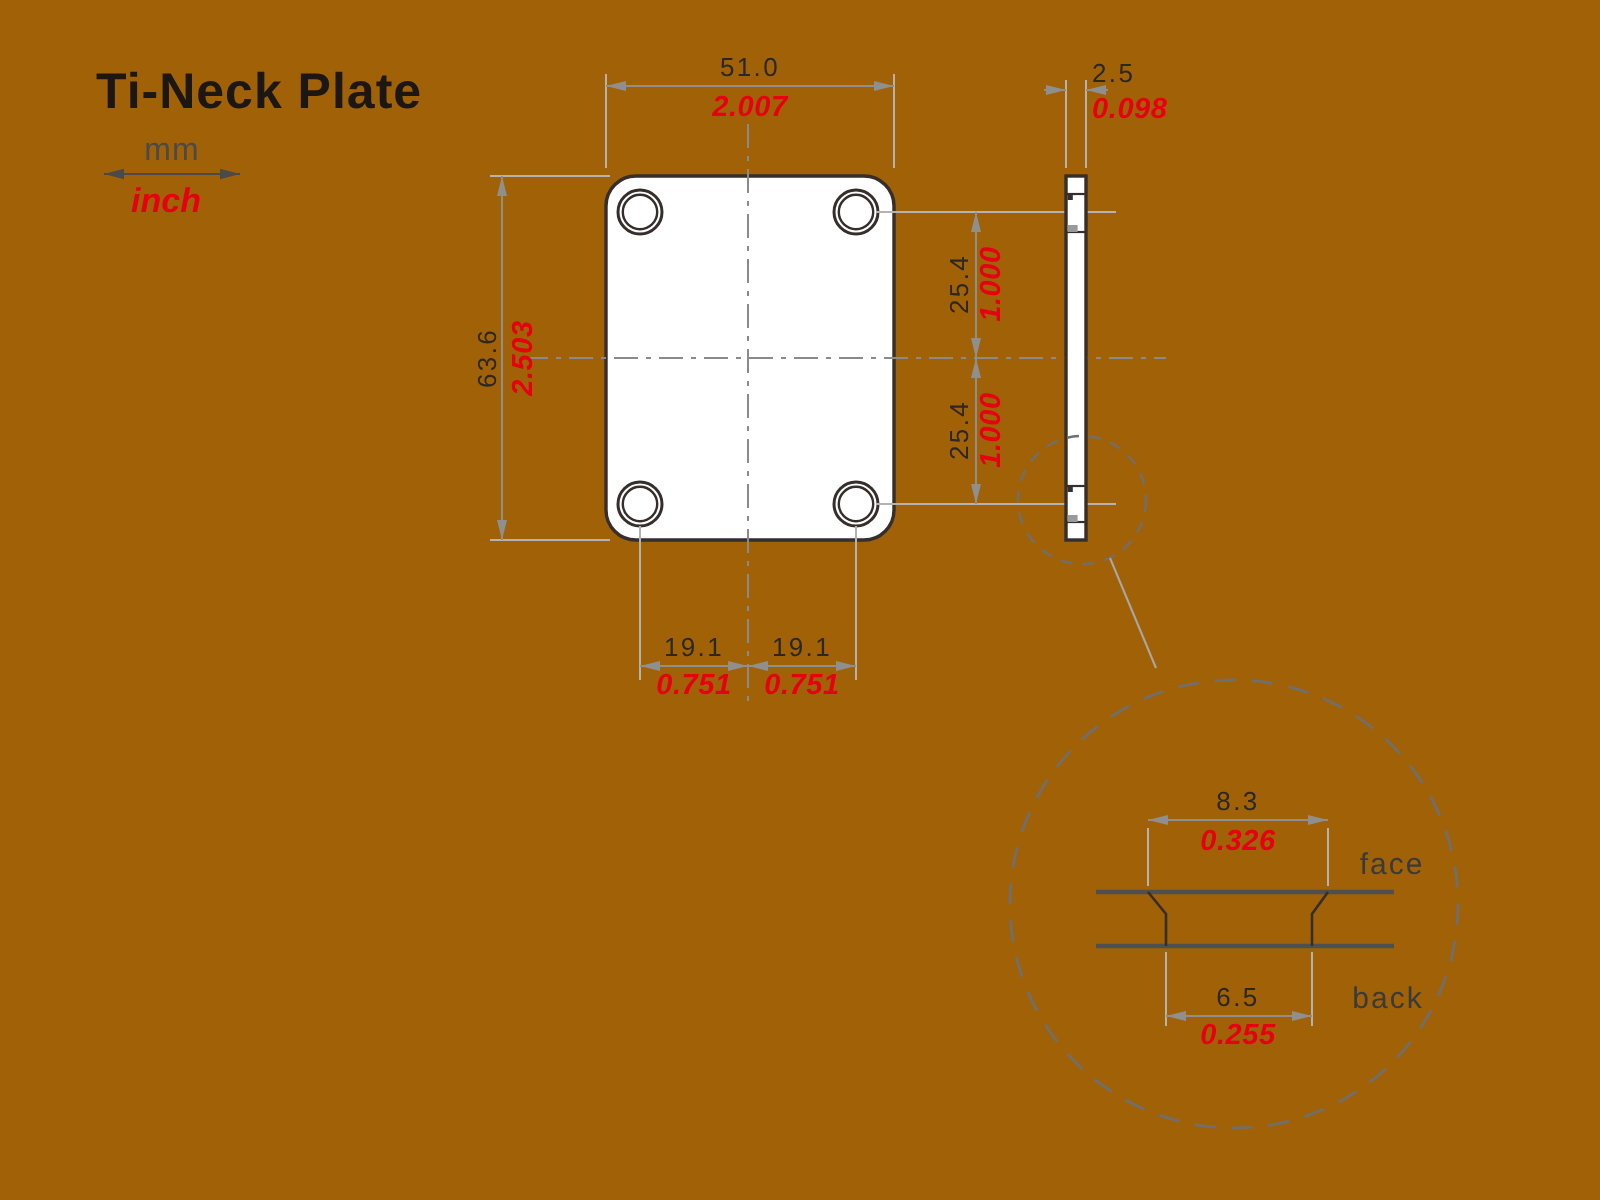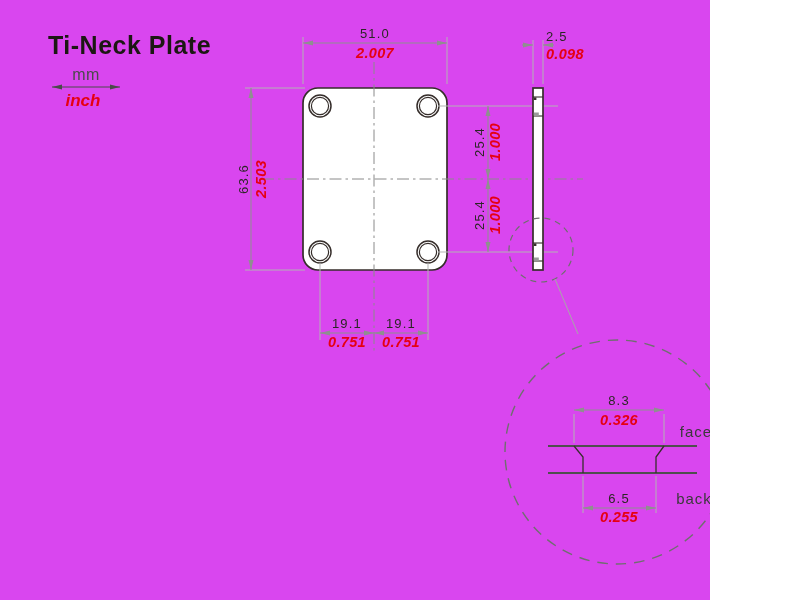--- a/index.html
+++ b/index.html
@@ -1,16 +1,16 @@
 <!DOCTYPE html>
 <html><head>
 <meta charset="utf-8">
 <style>
   html,body{margin:0;padding:0;background:#ffffff;}
-  #stage{position:relative;width:710px;height:600px;background:#d946ef;overflow:hidden;
+  #stage{position:relative;width:800px;height:600px;background:#a16207;overflow:hidden;
          font-family:"Liberation Sans", sans-serif;}
   svg{position:absolute;left:0;top:0;}
   .ext  {stroke:#b3b3b3;stroke-width:1;fill:none;}
   .dim  {stroke:#8f8f8f;stroke-width:1;fill:none;}
   .cl   {stroke:#8a8a8a;stroke-width:1;fill:none;stroke-dasharray:12 4 2.5 4;}
   .outline{stroke:#362e2b;stroke-width:1.7;fill:#ffffff;}
   .holec{stroke:#362e2b;fill:#ffffff;}
   .notch{stroke:#362e2b;stroke-width:1.1;fill:none;}
   .dashc{stroke:#6f6f6f;fill:none;}
   .leader{stroke:#a8a8a8;stroke-width:1;fill:none;}

